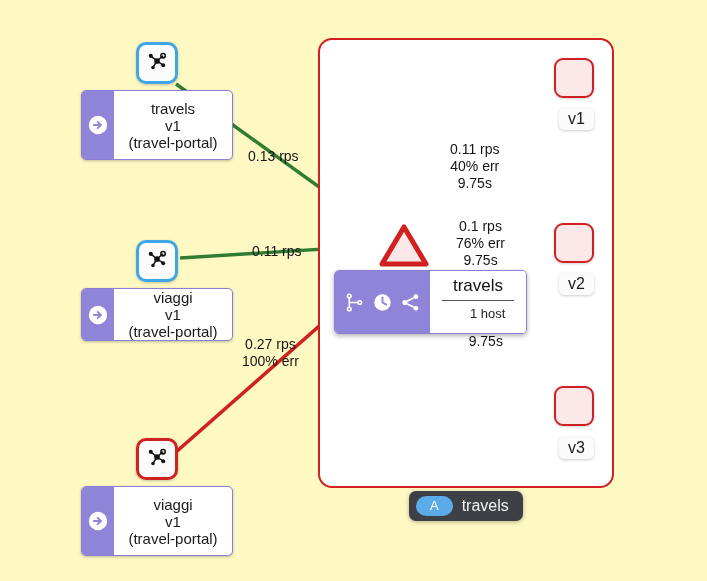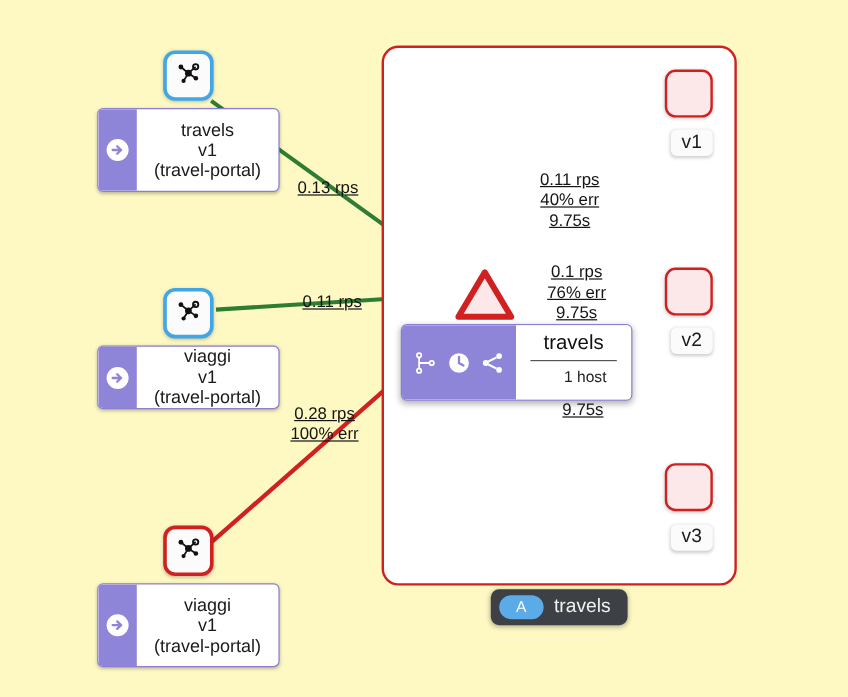--- a/index.html
+++ b/index.html
@@ -102,21 +102,20 @@
   }
 
   
   .elabel {
     position: absolute;
     font-size: 14px;
     line-height: 17px;
     color: #151515;
     text-align: center;
     white-space: nowrap;
-    text-decoration: underline;
   }
   .elabel span { display: block; }
 
   
   .popup {
     position: absolute;
     display: flex;
     align-items: stretch;
     border: 1px solid #8a7fd4;
     border-radius: 5px;
@@ -312,21 +311,21 @@
 
   <div class="elabel" style="left:248px; top:148px;">
     <span>0.13 rps</span>
   </div>
 
   <div class="elabel" style="left:252px; top:243px;">
     <span>0.11 rps</span>
   </div>
 
   <div class="elabel" style="left:242px; top:336px;">
-    <span>0.28 rps</span>
+    <span>0.27 rps</span>
     <span>100% err</span>
   </div>
 
   <div class="elabel" style="left:450px; top:141px;">
     <span>0.11 rps</span>
     <span>40% err</span>
     <span>9.75s</span>
   </div>
 
   <div class="elabel" style="left:456px; top:218px;">

